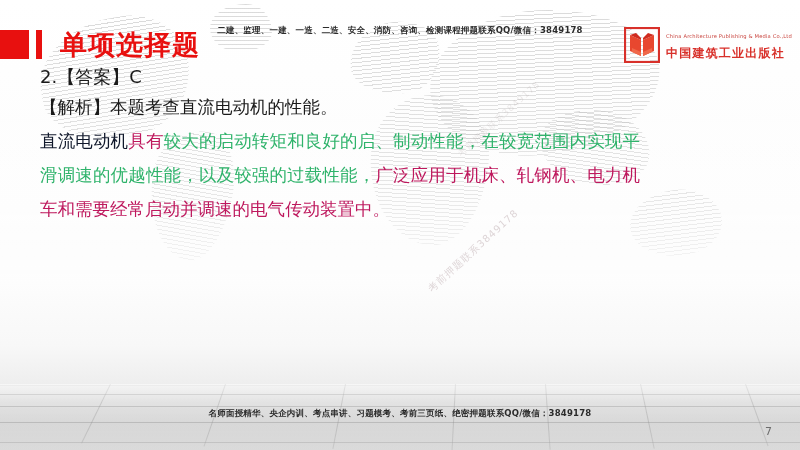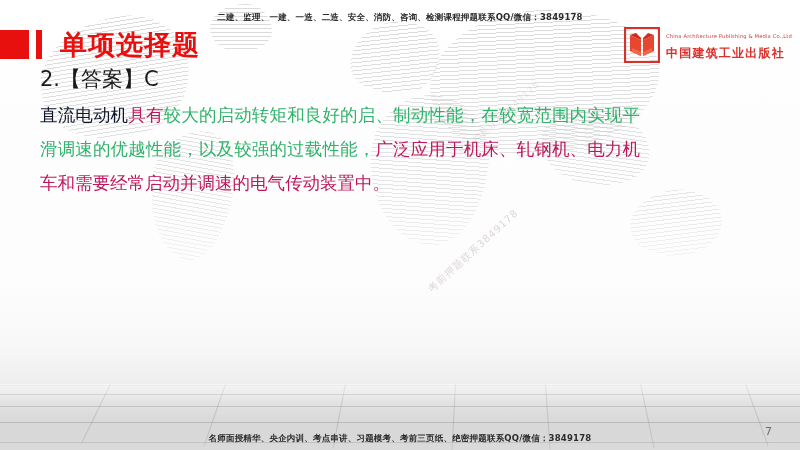--- a/index.html
+++ b/index.html
@@ -114,21 +114,21 @@
   .floor-sheen {
     position: absolute; left: 0; top: 0; width: 800px; height: 66px;
     background: linear-gradient(180deg,
       rgba(255,255,255,0.55) 0%, rgba(255,255,255,0.10) 28%,
       rgba(255,255,255,0.00) 60%, rgba(255,255,255,0.22) 100%);
   }
 
   
   .header-promo {
     position: absolute;
-    left: 0; top: 12px; width: 800px;
+    left: 0; top: 25px; width: 800px;
     text-align: center;
     font-size: 8.5px;
     font-weight: bold;
     color: #2c2c2c;
     letter-spacing: 0.2px;
     white-space: nowrap;
   }
 
   .title-wrap {
     position: absolute;
@@ -181,21 +181,21 @@
     letter-spacing: 1.2px; white-space: nowrap; margin-top: 7px;
   }
 
   
   .content {
     position: absolute;
     left: 40px; top: 63px; width: 600px;
     color: #1a1a1a;
   }
   .line-answer {
-    font-size: 21px;
+    font-size: 18px;
     line-height: 1.55;
     margin-bottom: 2px;
     white-space: nowrap;
   }
   .line-analysis {
     font-size: 17.5px;
     line-height: 1.6;
     margin-bottom: 3px;
     white-space: nowrap;
   }
@@ -227,21 +227,21 @@
     color: rgba(150,130,130,0.17);
     transform: rotate(-42deg);
     transform-origin: left top;
     white-space: nowrap;
     letter-spacing: 1px;
   }
 
   
   .footer-promo {
     position: absolute;
-    left: 0; bottom: 5px; width: 800px;
+    left: 0; bottom: 30px; width: 800px;
     text-align: center;
     font-size: 8.5px;
     font-weight: bold;
     color: #2b2b2b;
     letter-spacing: 0.2px;
     white-space: nowrap;
   }
   .page-number {
     position: absolute;
     right: 28px; bottom: 12px;
@@ -309,20 +309,21 @@
     </div>
     <div class="logo-text">
       <div class="logo-en">China Architecture Publishing &amp; Media Co.,Ltd</div>
       <div class="logo-cn2">中国建筑工业出版社</div>
     </div>
   </div>
 
   <div class="content">
     <div class="line-answer">2.【答案】C</div>
 
+    <div class="line-analysis">【解析】本题考查直流电动机的性能。</div>
 
     <div class="para">
       <span class="t-red">直流电动机</span><span class="t-black">具有</span><span class="t-green">较大的启动转矩和良好的启、制动性能，在较宽范围内实现平滑调速的优越性能，以及较强的过载性能，</span><span class="t-black">广泛应用于机床、轧钢机、电力机车和需要经常启动并调速的电气传动装置中。</span>
     </div>
   </div>
 
   <div class="watermark2">考前押题联系3849178</div>
   <div class="watermark">考前押题联系3849178</div>
 
   <div class="footer-promo">名师面授精华、央企内训、考点串讲、习题模考、考前三页纸、绝密押题联系QQ/微信：3849178</div>

